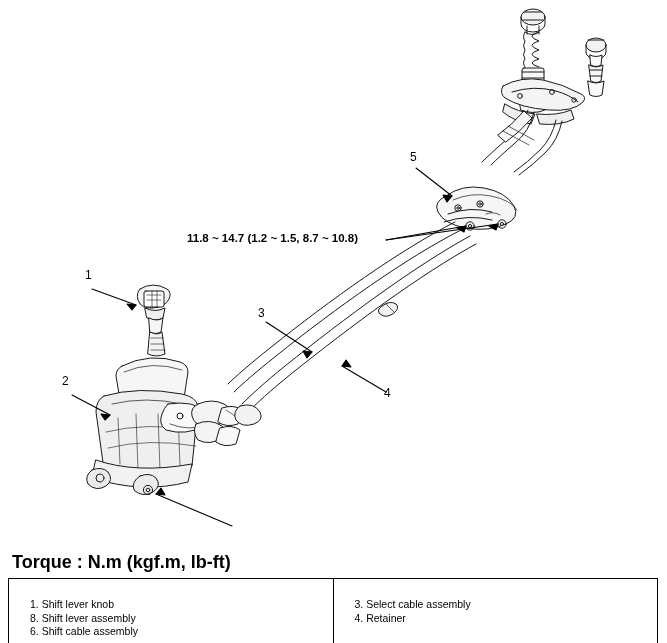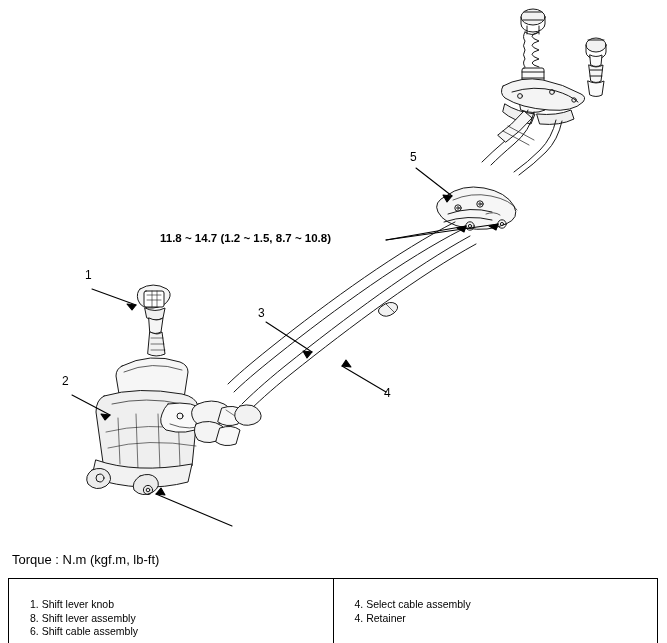--- a/index.html
+++ b/index.html
@@ -1,21 +1,21 @@
 <!DOCTYPE html>
 <html><head>
 <meta charset="utf-8">
 <style>
   html,body{margin:0;padding:0;background:#ffffff;}
   body{width:667px;height:643px;font-family:"Liberation Sans",sans-serif;color:#000;position:relative;overflow:hidden;}
   #canvas{position:absolute;left:0;top:0;width:667px;height:643px;}
   svg#art{position:absolute;left:0;top:0;width:667px;height:560px;}
   .lbl{position:absolute;font-size:11.5px;font-weight:bold;color:#000;white-space:nowrap;}
   .num{position:absolute;font-size:12px;color:#000;}
-  .torque-title{position:absolute;left:12px;top:552px;font-size:13px;font-weight:normal;}
+  .torque-title{position:absolute;left:12px;top:552px;font-size:18px;font-weight:bold;}
   table.legend{position:absolute;left:8px;top:578px;width:650px;border-collapse:collapse;font-size:10.5px;}
   table.legend td{border:1px solid #000;vertical-align:top;padding:16px;width:50%;}
   table.legend ul{list-style:none;margin:0;padding:3px 4px 3px 5px;}
   table.legend li{line-height:13.5px;white-space:nowrap;}
 </style>
 </head>
 <body>
 
 <div id="canvas">
 
@@ -159,37 +159,37 @@
       </g>
     </g>
   </svg>
 
   <span class="num" style="left:85px;top:268px;">1</span>
   <span class="num" style="left:62px;top:374px;">2</span>
   <span class="num" style="left:258px;top:306px;">3</span>
   <span class="num" style="left:384px;top:386px;">4</span>
   <span class="num" style="left:410px;top:150px;">5</span>
 
-  <span class="lbl" style="left:160px;top:232px;">11.8 ~ 14.7 (1.2 ~ 1.5, 8.7 ~ 10.8)</span>
+  <span class="lbl" style="left:187px;top:232px;">11.8 ~ 14.7 (1.2 ~ 1.5, 8.7 ~ 10.8)</span>
 
   <div class="torque-title">Torque : N.m (kgf.m, lb-ft)</div>
 
   <table class="legend">
     <tbody>
         <tr>
       <td>
         <ul>
           <li>1. Shift lever knob</li>
           <li>8. Shift lever assembly</li>
           <li>6. Shift cable assembly</li>
         </ul>
       </td>
       <td>
         <ul>
-          <li>4. Select cable assembly</li>
+          <li>3. Select cable assembly</li>
           <li>4. Retainer</li>
           <li>&nbsp;</li>
         </ul>
       </td>
     </tr>
   </tbody>
     </table>
 
 </div>
 

